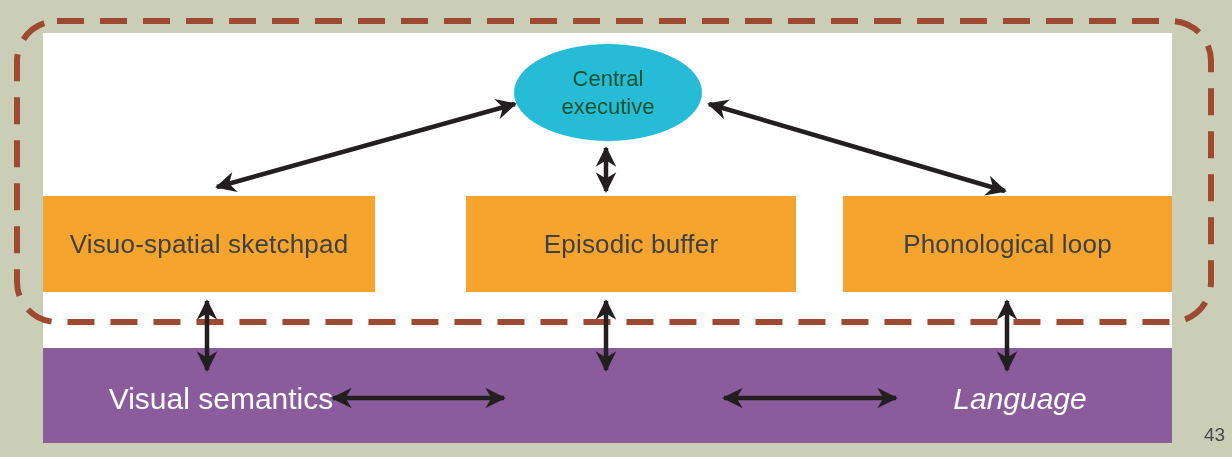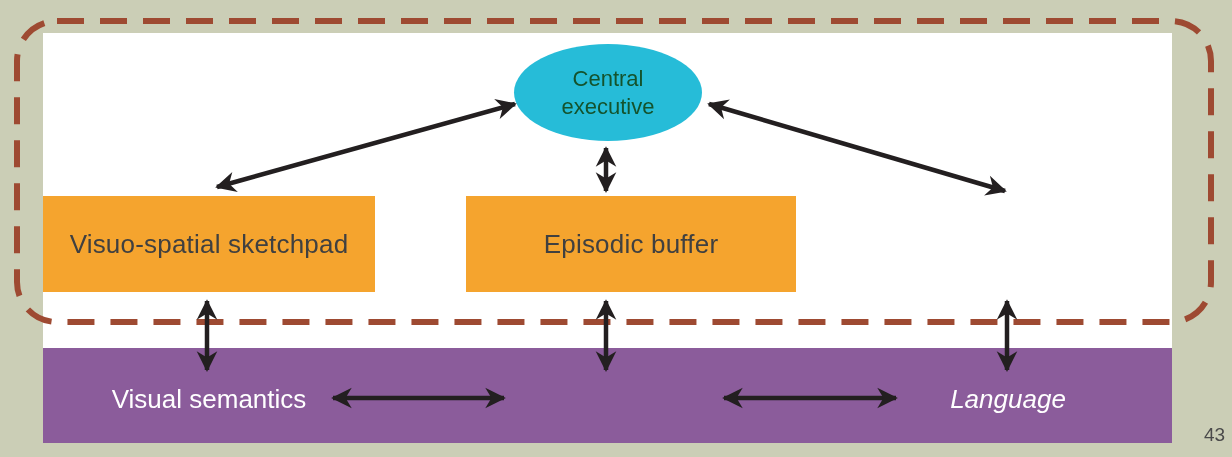--- a/index.html
+++ b/index.html
@@ -38,21 +38,21 @@
     background:var(--c-central-executive-fill,#26BCD8);
     border-radius:50%;
     display:flex;align-items:center;justify-content:center;
   }
   .central .lbl{
     width:104px;text-align:center;
     color:#14532d;font-size:22px;line-height:1.25;
   }
   .ltm-label{
     position:absolute;top:399px;transform:translate(-50%,-50%);
-    color:var(--c-ltm-text,#FFFFFF);font-size:26px;white-space:nowrap;
+    color:var(--c-ltm-text,#FFFFFF);font-size:30px;white-space:nowrap;margin-left:12px;
   }
   #ltm-vs{left:209px;}
   #ltm-eltm{left:606px;}
   #ltm-lang{left:1008px;font-style:italic;}
   .overlay{
     position:absolute;left:0;top:0;width:1232px;height:457px;
     pointer-events:none;
   }
   .overlay line{stroke:var(--c-arrow,#231F20);stroke-width:4.5;}
   .dashed-frame{
@@ -73,20 +73,23 @@
 
   <div class="panel"></div>
   <div class="ltm-band"></div>
 
   <div class="wm-box" id="box-vss">
     <span class="lbl">Visuo-spatial sketchpad</span>
   </div>
   <div class="wm-box" id="box-eb">
     <span class="lbl">Episodic buffer</span>
   </div>
+  <div class="wm-box" id="box-pl">
+    <span class="lbl">Phonological loop</span>
+  </div>
 
   <div class="central">
     <span class="lbl">Central executive</span>
   </div>
 
   <span class="ltm-label" id="ltm-vs">Visual semantics</span>
   <span class="ltm-label" id="ltm-lang">Language</span>
 
   <svg class="overlay" viewBox="0 0 1232 457" xmlns="http://www.w3.org/2000/svg">
     <defs>

